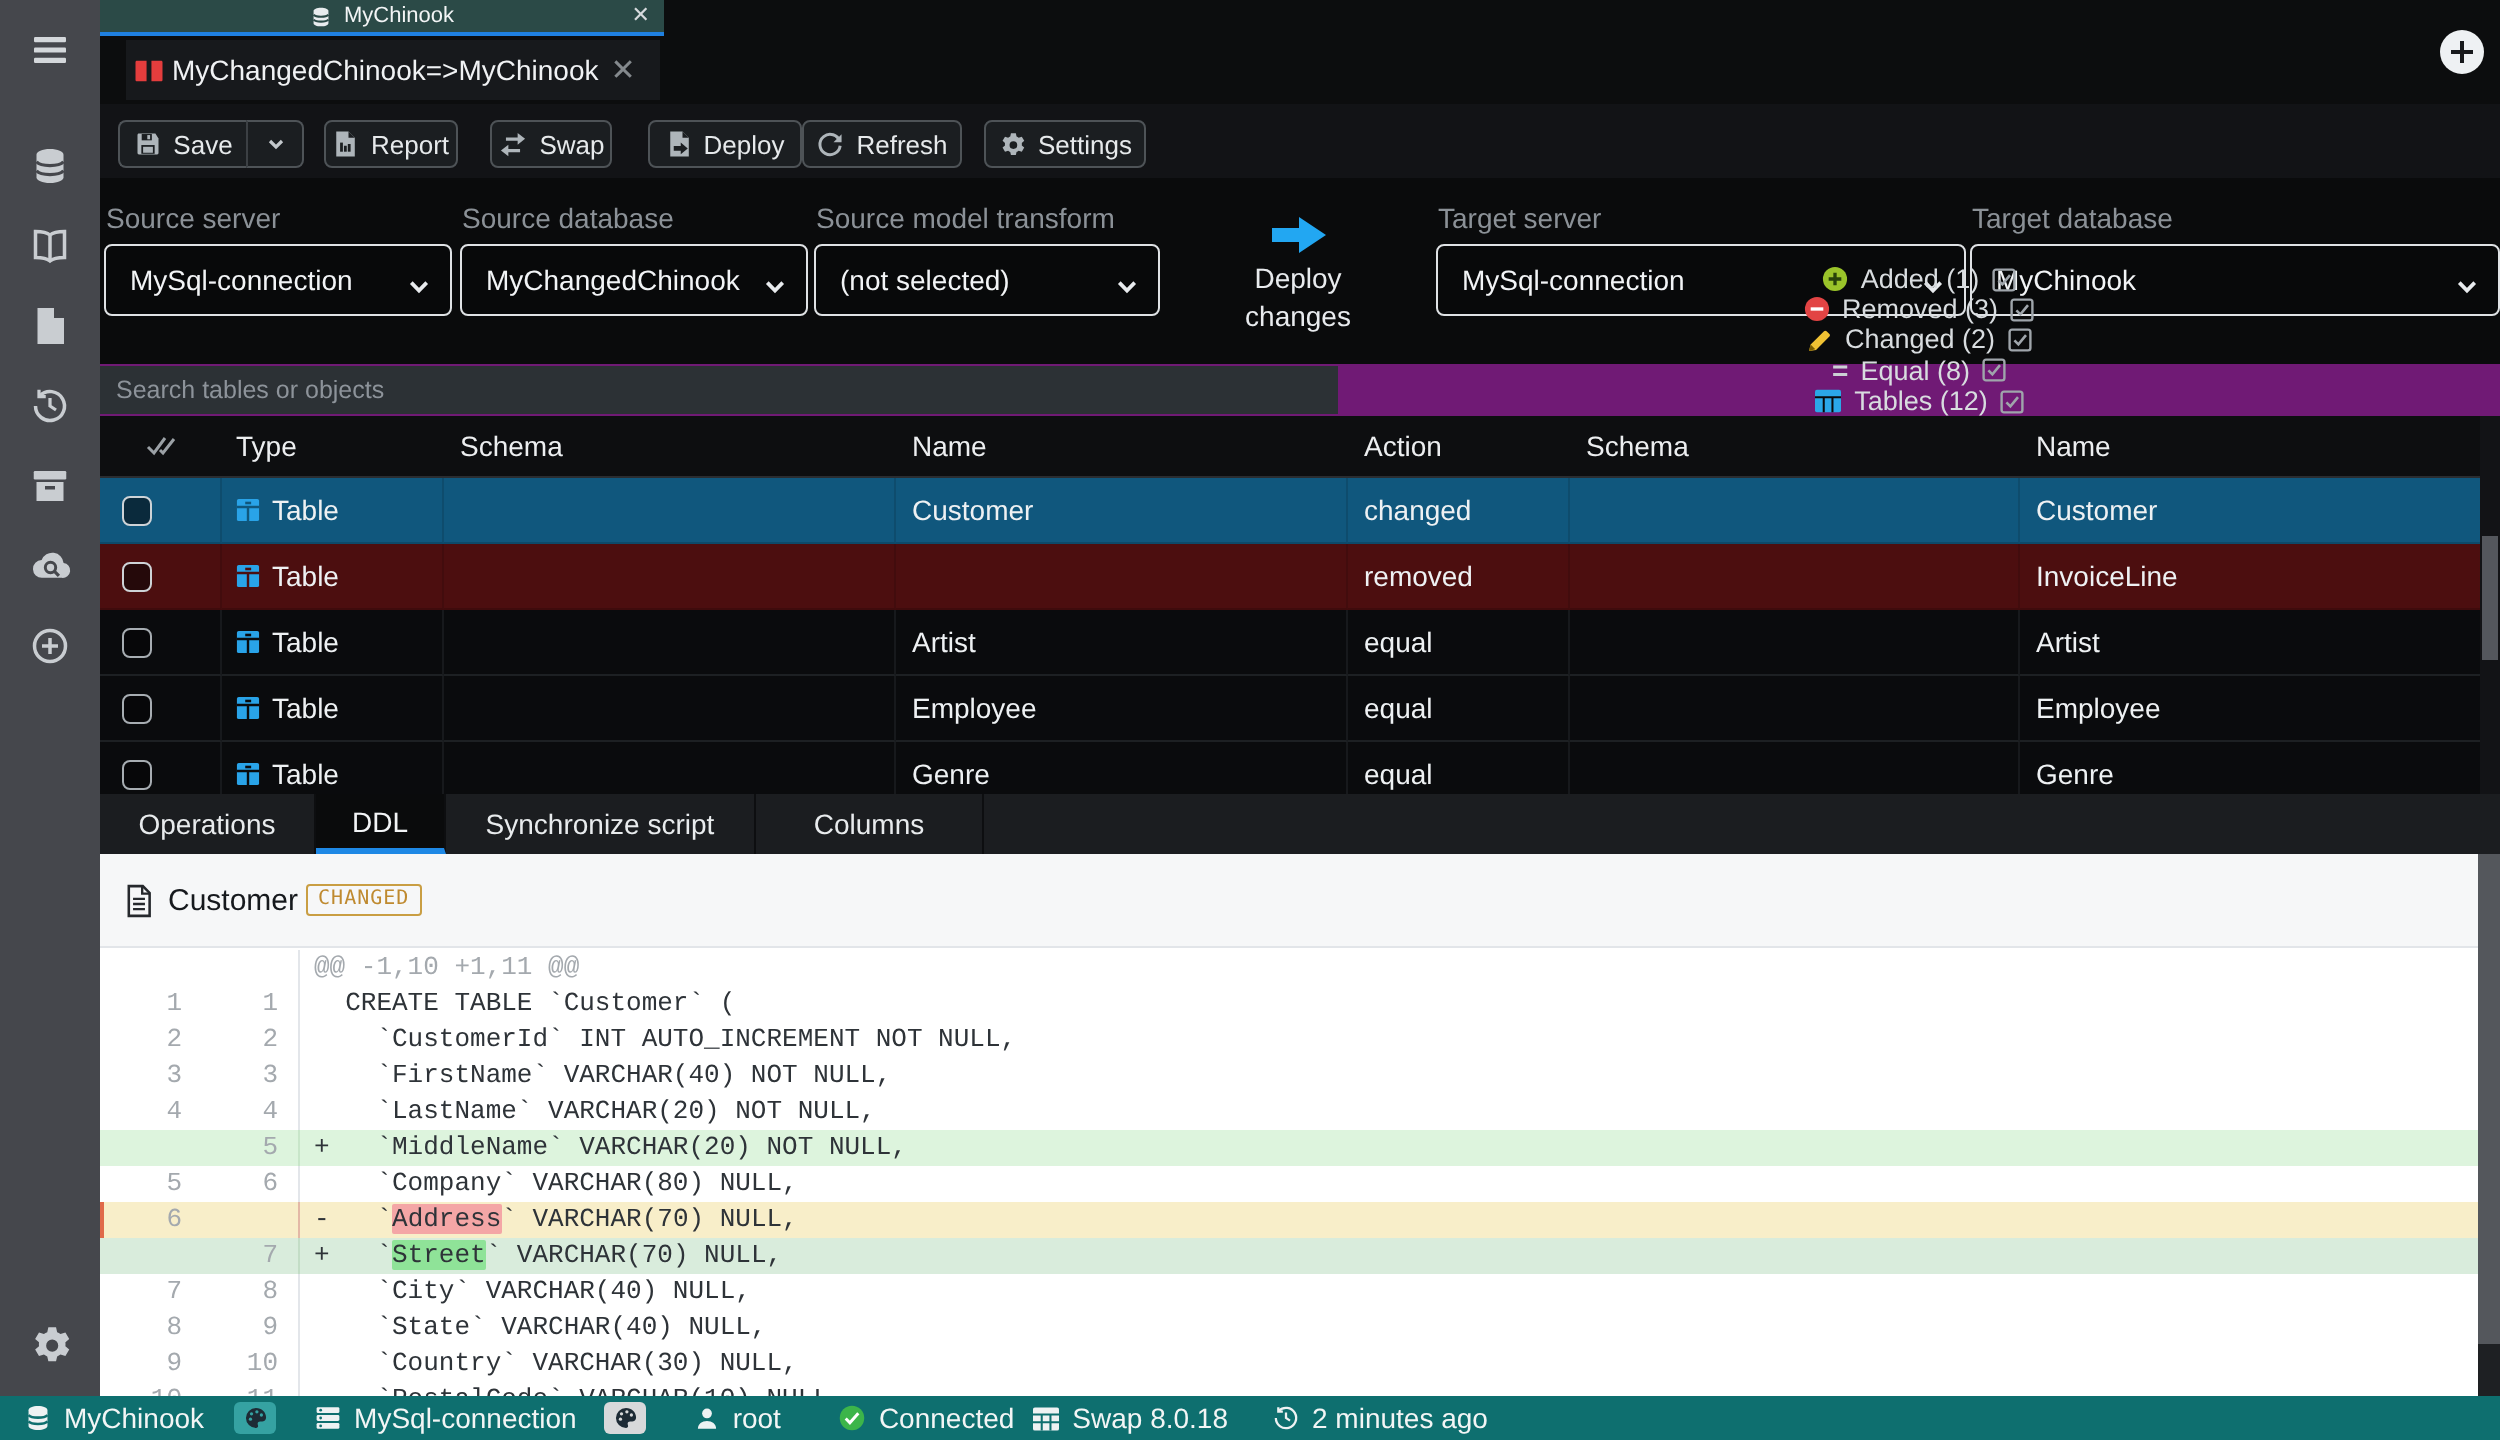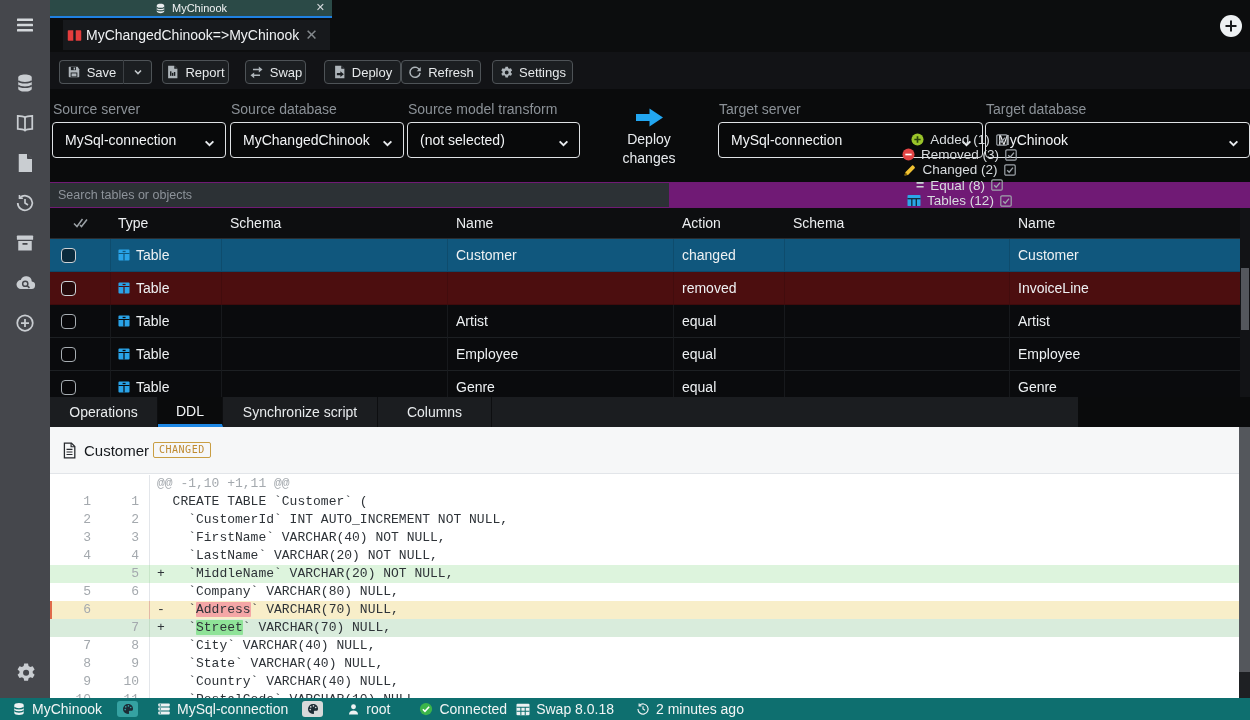--- a/index.html
+++ b/index.html
@@ -92,21 +92,21 @@
   .c3 { width:226px; }
   .c4 { width:111px; }
   .c5 { width:225px; }
   .c6 { width:230px; border-right:none !important; }
   .ckb { width:15px; height:15px; border:1.5px solid #ced3d7; border-radius:4px; background:rgba(5,6,8,0.55); cursor:pointer; }
   .typeico { display:flex; }
   .grid-sb { position:absolute; right:0; top:0; width:10px; height:189px; background:#121316; }
   .grid-sb .thumb { position:absolute; left:1px; width:8px; top:60px; height:62px; background:#54575d; }
 
   
-  .dtabs { position:absolute; left:0; top:397px; width:1028px; height:30px; background:#1b1d20; display:flex; }
+  .dtabs { position:absolute; left:0; top:397px; width:1200px; height:30px; background:#1b1d20; display:flex; }
   .dtab { height:30px; display:flex; align-items:center; justify-content:center; color:#e8ebed; font-size:14px; border-right:1px solid #0d0e10; cursor:pointer; }
   .dtab.active { background:#0a0b0c; border-bottom:3px solid #1e88e5; color:#f2f4f6; }
   .dt0 { width:108px; } .dt1 { width:65px; } .dt2 { width:155px; } .dt3 { width:114px; }
 
   
   .panel { position:absolute; left:0; top:427px; width:1200px; height:271px; background:#ffffff; overflow:hidden; }
   .phead { height:47px; background:#f6f7f8; border-bottom:1px solid #e2e5e9; display:flex; align-items:center; padding-left:12px; }
   .phead .pdoc { color:#26292d; display:flex; }
   .phead .pname { margin-left:7px; color:#16191d; font-size:15px; }
   .phead .badge { margin-left:4px; border:1px solid #c99e43; color:#bf8a30; font-size:10px; letter-spacing:0.5px; padding:1px 5px 2px 5px; border-radius:2px; font-family:"DejaVu Sans Mono", monospace; }
@@ -632,21 +632,21 @@
             <span class="dcode">    `City` VARCHAR(40) NULL,</span>
           </div>
           <div class="dline ctx">
             <span class="dnum n1">8</span>
             <span class="dnum n2">9</span>
             <span class="dcode">    `State` VARCHAR(40) NULL,</span>
           </div>
           <div class="dline ctx">
             <span class="dnum n1">9</span>
             <span class="dnum n2">10</span>
-            <span class="dcode">    `Country` VARCHAR(40) NULL,</span>
+            <span class="dcode">    `Country` VARCHAR(30) NULL,</span>
           </div>
           <div class="dline ctx">
             <span class="dnum n1">10</span>
             <span class="dnum n2">11</span>
             <span class="dcode">    `PostalCode` VARCHAR(10) NULL,</span>
           </div>
         </div>
       <div class="panel-sb">
           <div class="thumb"></div>
         </div>

